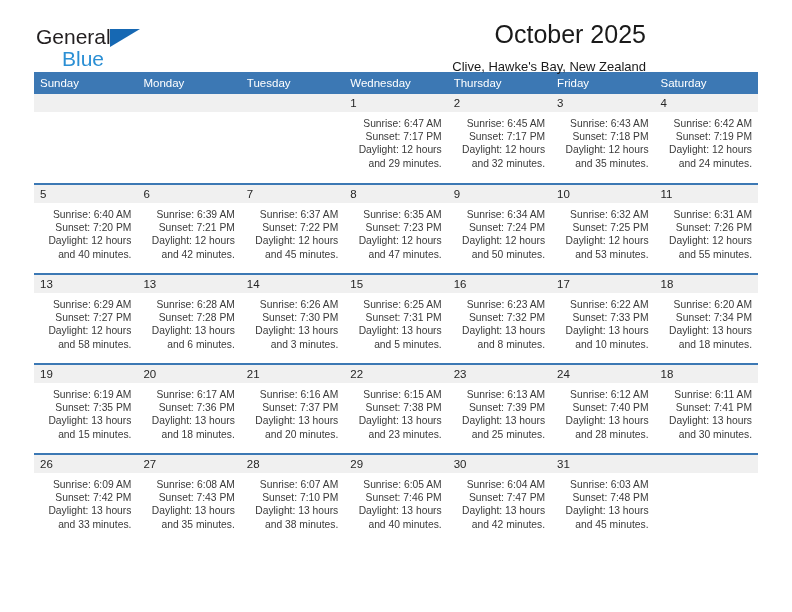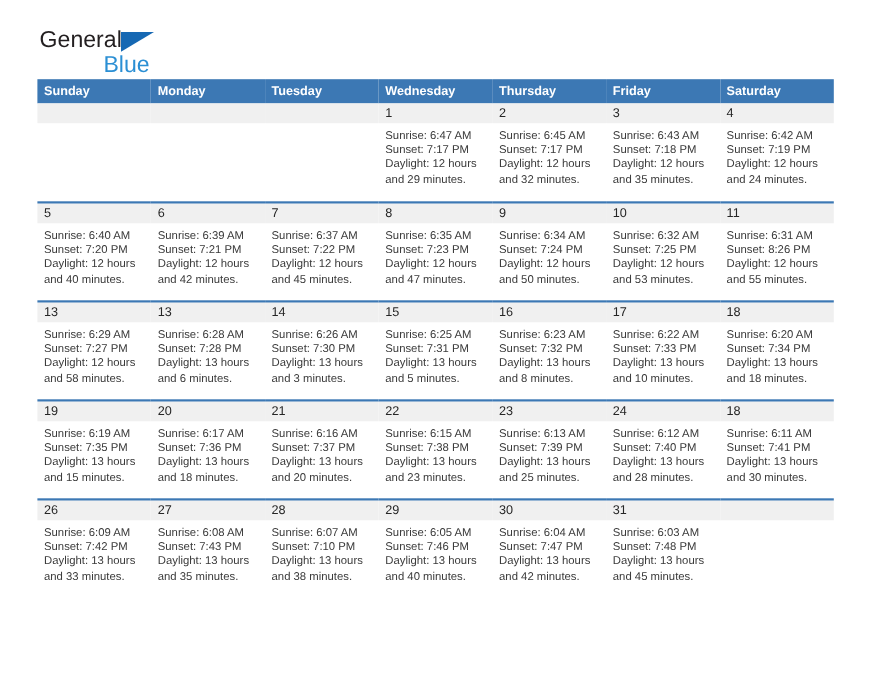--- a/index.html
+++ b/index.html
@@ -50,21 +50,21 @@
     left: 74px;
     top: 3px;
     width: 0;
     height: 0;
     border-left: 30px solid #1668b3;
     border-bottom: 18px solid transparent;
   }
   .logo-row2 {
     font-size: 21px;
     color: #2b8fd4;
-    margin-left: 58px;
+    margin-left: 26px;
     margin-top: -2px;
   }
   .title-block {
     position: absolute;
     right: 0;
     top: 20px;
     text-align: right;
     width: 420px;
   }
   .cal-title {
@@ -83,21 +83,21 @@
   
   .calendar {
     margin: 0 34px;
     width: 724px;
     border-collapse: collapse;
     table-layout: fixed;
   }
   .calendar th {
     background: #3c78b4;
     color: #ffffff;
-    font-weight: bold;
+    font-weight: normal;
     font-size: 11.5px;
     text-align: left;
     padding: 5px 0 5px 6px;
     border: none;
     height: 21px;
   }
   .calendar td {
     vertical-align: top;
     padding: 0;
     border: none;
@@ -117,39 +117,44 @@
     line-height: 13px;
   }
   .daynum.empty {
     color: transparent;
   }
   .cellbody {
     padding: 5px 6px 0 6px;
     font-size: 10.3px;
     line-height: 13.2px;
     color: #3a3a3a;
+    text-align: right;
   }
   .cellbody div { white-space: nowrap; }
   .cell-empty .cellbody { visibility: hidden; }
 </style>
 </head>
 <body>
 
 <div class="page">
 
   <div class="header">
 
     <div class="logo">
       <div class="logo-row1">
         <span>General</span>
         <span class="logo-tri"></span>
       </div>
       <div class="logo-row2">Blue</div>
     </div>
 
+    <div class="title-block">
+      <h1 class="cal-title">October 2025</h1>
+      <div class="cal-subtitle">Clive, Hawke's Bay, New Zealand</div>
+    </div>
 
   </div>
 
   <table class="calendar">
     <thead>
       <tr>
         <th>Sunday</th>
         <th>Monday</th>
         <th>Tuesday</th>
         <th>Wednesday</th>
@@ -276,21 +281,21 @@
               <div>Sunrise: 6:32 AM</div>
               <div>Sunset: 7:25 PM</div>
               <div>Daylight: 12 hours</div>
               <div>and 53 minutes.</div>
             </div>
           </td>
           <td>
             <div class="daynum">11</div>
             <div class="cellbody">
               <div>Sunrise: 6:31 AM</div>
-              <div>Sunset: 8:26 PM</div>
+              <div>Sunset: 7:26 PM</div>
               <div>Daylight: 12 hours</div>
               <div>and 55 minutes.</div>
             </div>
           </td>
         </tr>
         <tr>
           <td>
             <div class="daynum">13</div>
             <div class="cellbody">
               <div>Sunrise: 6:29 AM</div>

